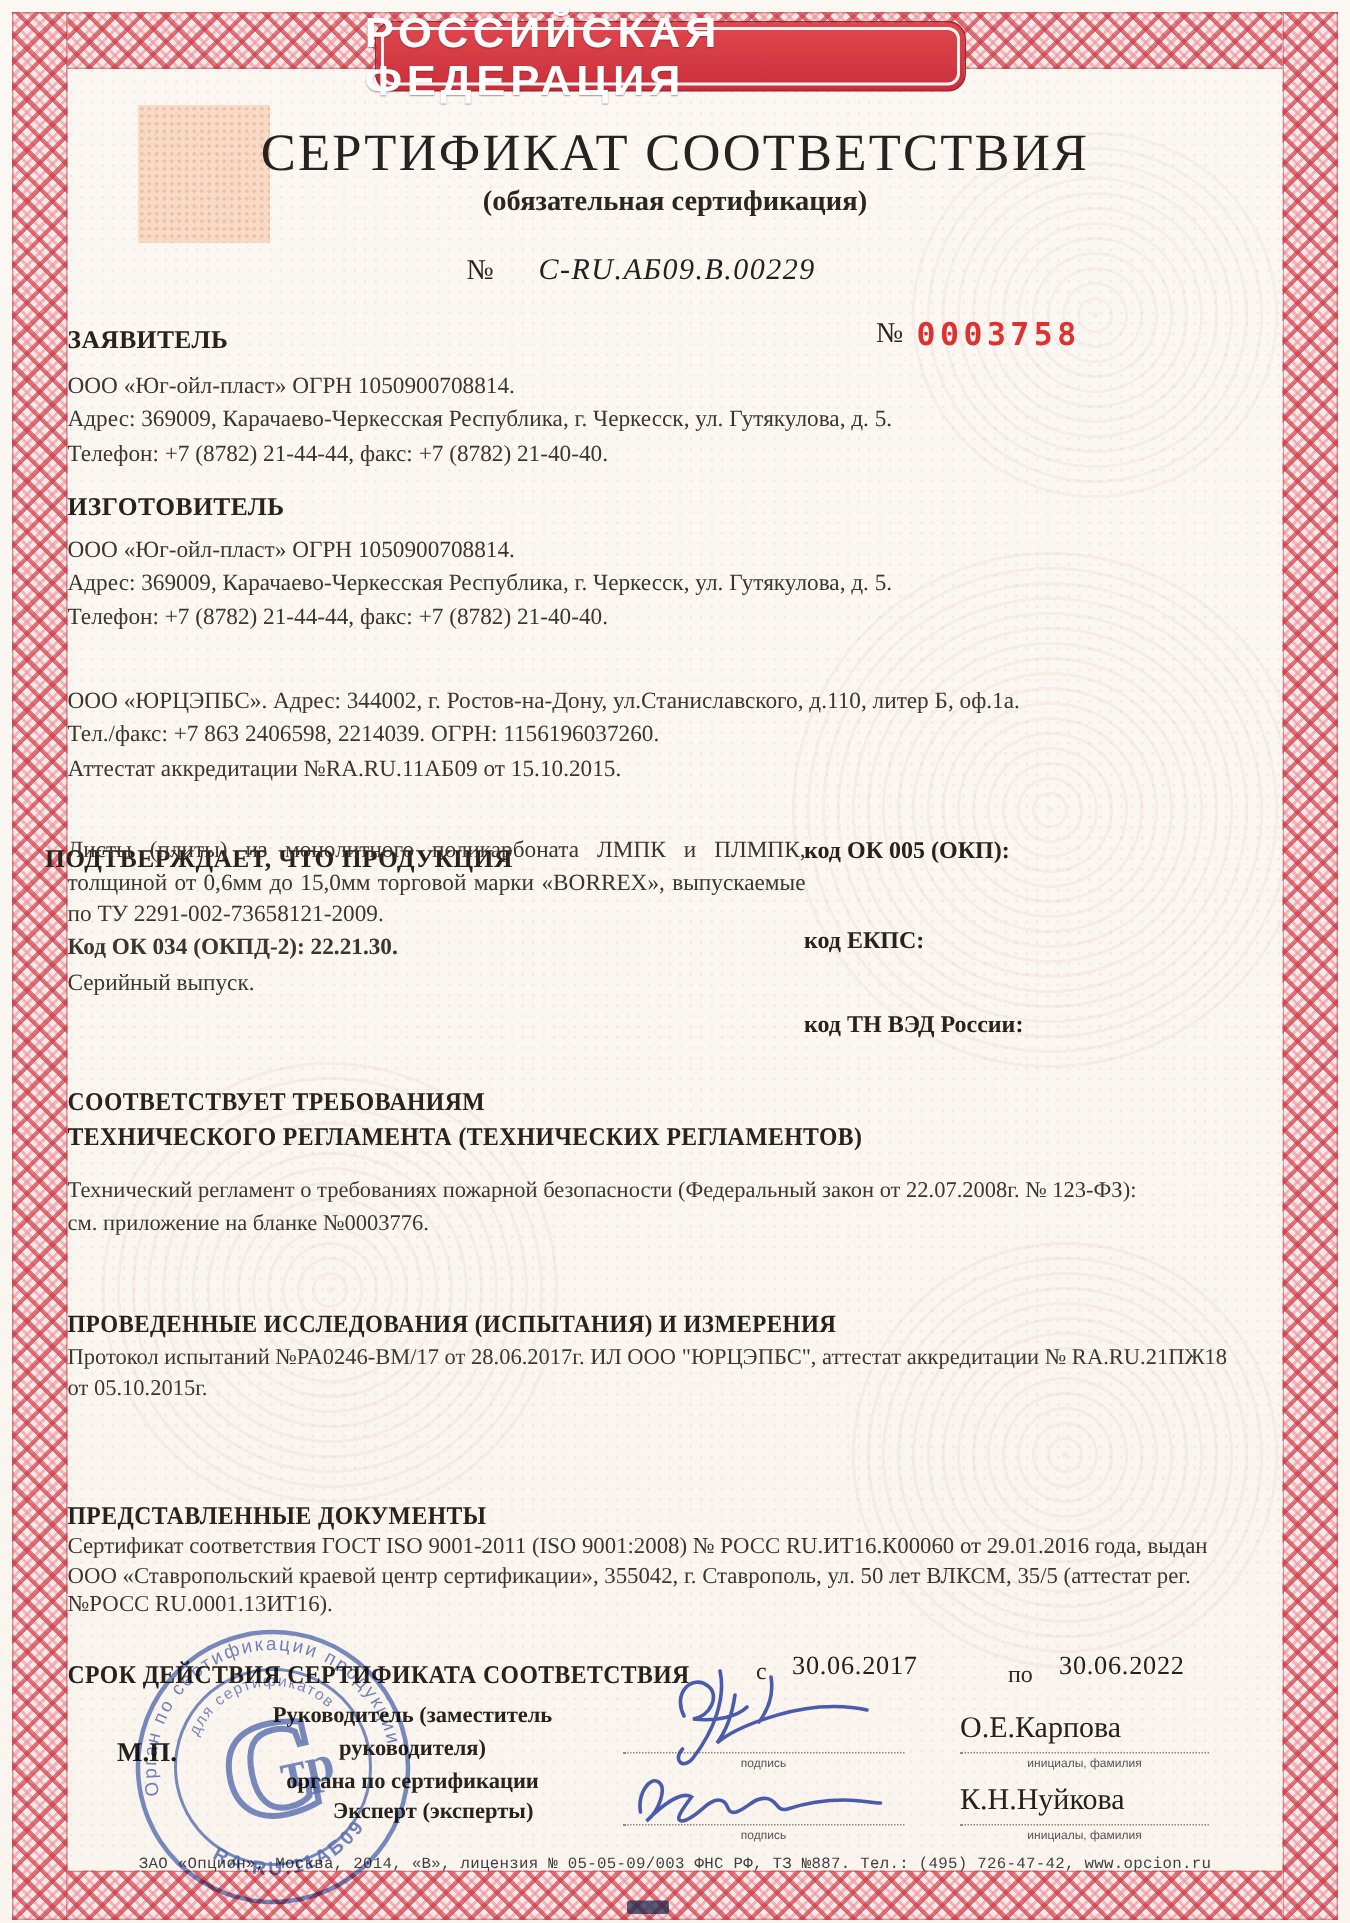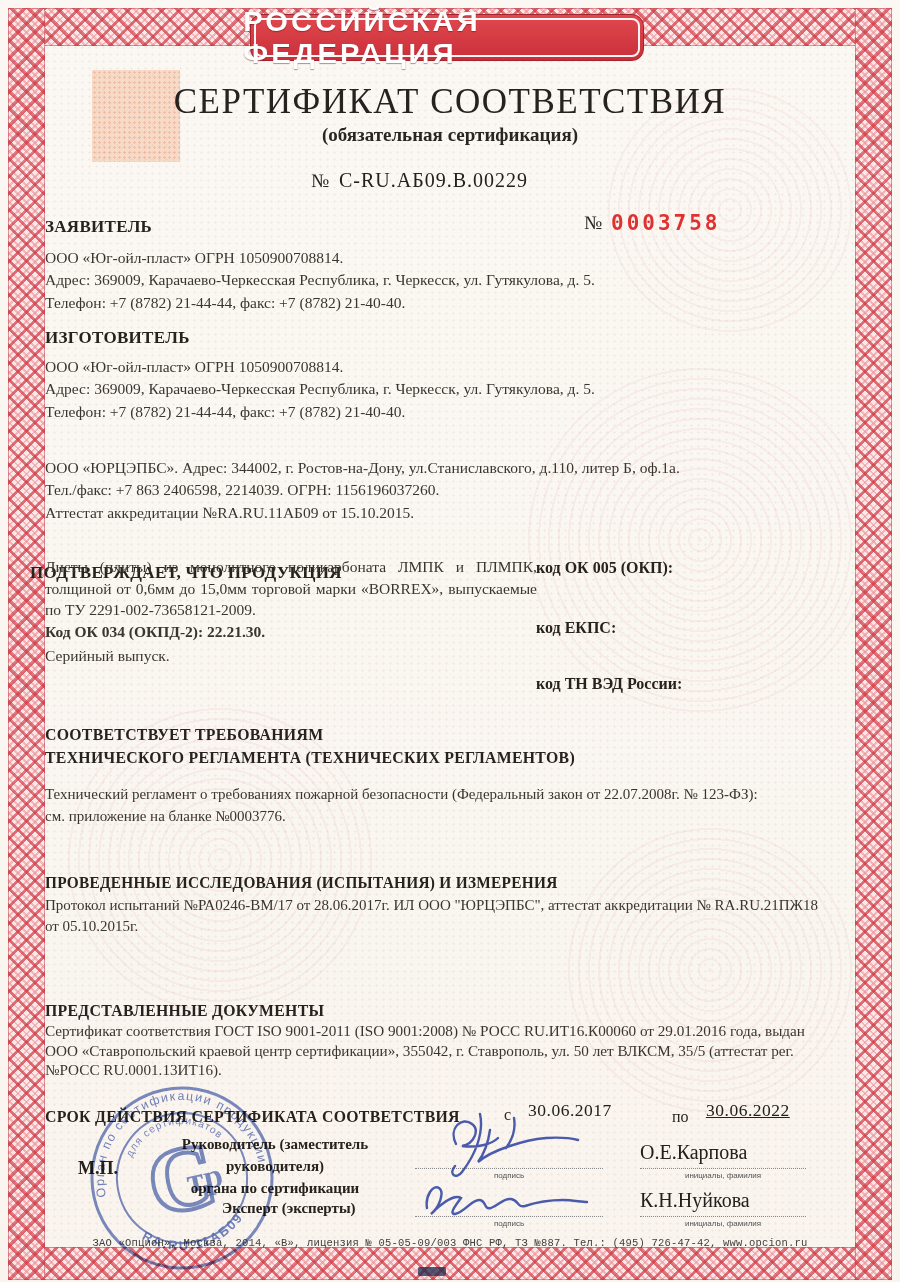--- a/index.html
+++ b/index.html
@@ -107,21 +107,21 @@
   <div class="gpat frame-left"></div>
   <div class="gpat frame-right"></div>
 
   <div class="plaque">
     <div class="plaque-text">РОССИЙСКАЯ ФЕДЕРАЦИЯ</div>
   </div>
   <div class="doc-title">СЕРТИФИКАТ СООТВЕТСТВИЯ</div>
   <div class="doc-subtitle">(обязательная сертификация)</div>
 
   <span class="abs certno-label" style="left:311px;top:170px;">№</span>
-  <span class="abs certno-value" style="left:339px;top:169px;">C-RU.АБ09.В.00229</span>
+  <span class="abs certno-value" style="left:359px;top:169px;font-style:italic;">C-RU.АБ09.В.00229</span>
 
   <div class="abs h-sec" style="left:45px;top:217px;">ЗАЯВИТЕЛЬ</div>
   <span class="abs serial-label" style="left:584px;top:212px;">№</span>
   <span class="abs serial-value" style="left:611px;top:211px;">0003758</span>
   <div class="abs body-txt" style="left:45px;top:247px;">
     <div>ООО «Юг-ойл-пласт» ОГРН 1050900708814.</div>
     <div>Адрес: 369009, Карачаево-Черкесская Республика, г. Черкесск, ул. Гутякулова, д. 5.</div>
     <div>Телефон: +7 (8782) 21-44-44, факс: +7 (8782) 21-40-40.</div>
   </div>
 
@@ -159,21 +159,21 @@
   <div class="abs doc-lines" style="left:45px;top:1021px;">
     <div class="nowrap">Сертификат соответствия  ГОСТ ISO 9001-2011 (ISO 9001:2008) № РОСС RU.ИТ16.К00060 от  29.01.2016 года, выдан</div>
     <div class="nowrap">ООО «Ставропольский краевой центр сертификации», 355042, г. Ставрополь, ул. 50 лет ВЛКСМ, 35/5 (аттестат рег.</div>
     <div class="nowrap">№РОСС RU.0001.13ИТ16).</div>
   </div>
 
   <div class="abs h-sec cond" style="left:45px;top:1107px;">СРОК ДЕЙСТВИЯ СЕРТИФИКАТА СООТВЕТСТВИЯ</div>
   <span class="abs validity-label" style="left:504px;top:1106px;">с</span>
   <span class="abs validity-date" style="left:528px;top:1100px;">30.06.2017</span>
   <span class="abs validity-label" style="left:672px;top:1108px;">по</span>
-  <span class="abs validity-date" style="left:706px;top:1100px;text-decoration:underline;">30.06.2022</span>
+  <span class="abs validity-date" style="left:706px;top:1100px;">30.06.2022</span>
 
   <span class="abs mp" style="left:78px;top:1158px;">М.П.</span>
 
   <div class="abs role" style="left:132px;top:1133px;width:286px;">
     <div>Руководитель (заместитель руководителя)</div>
     <div>органа по сертификации</div>
   </div>
   <div class="abs sig-line" style="left:415px;top:1168px;width:188px;"></div>
   <div class="abs caption" style="left:415px;top:1171px;width:188px;">подпись</div>
   <span class="abs sig-name" style="left:640px;top:1141px;">О.Е.Карпова</span>

